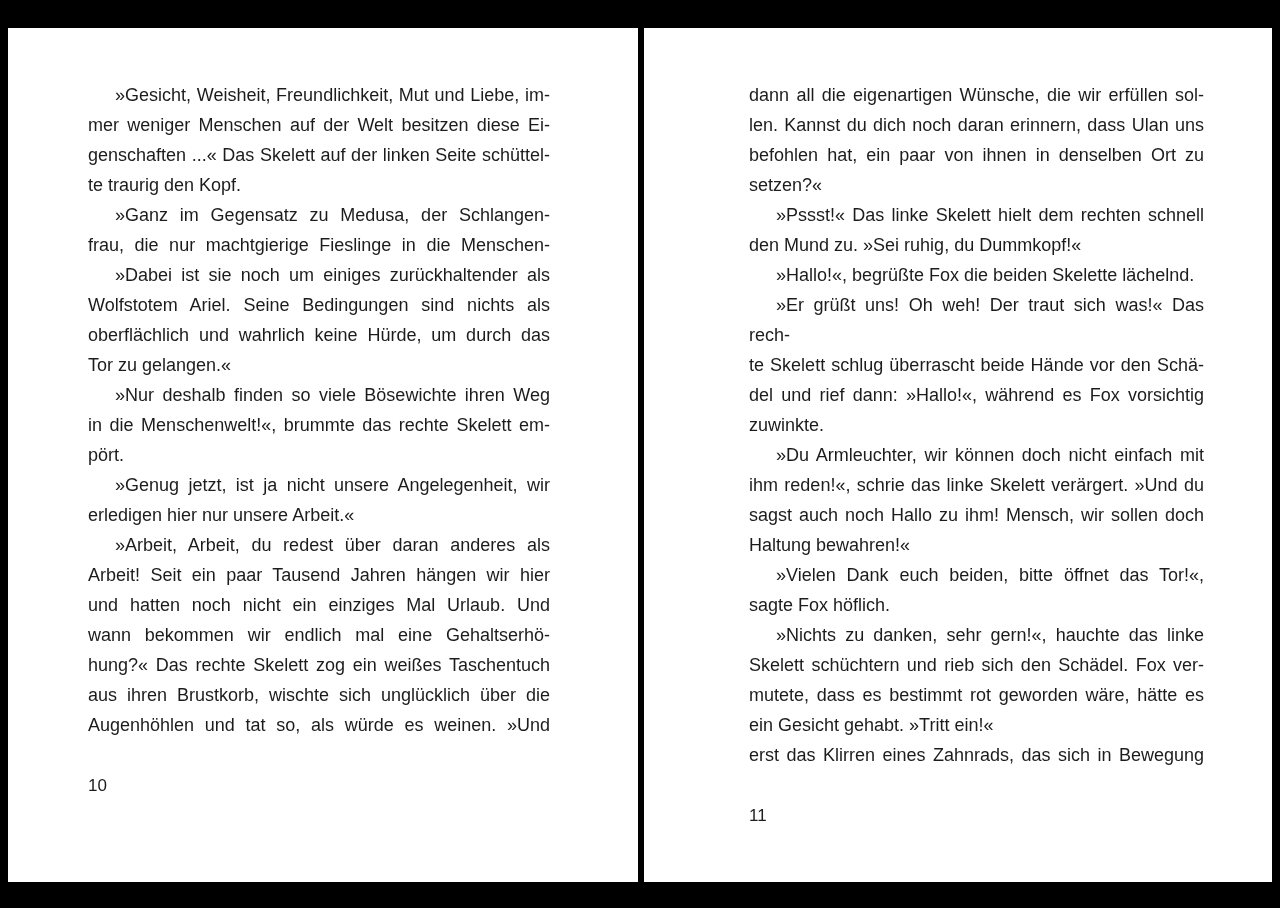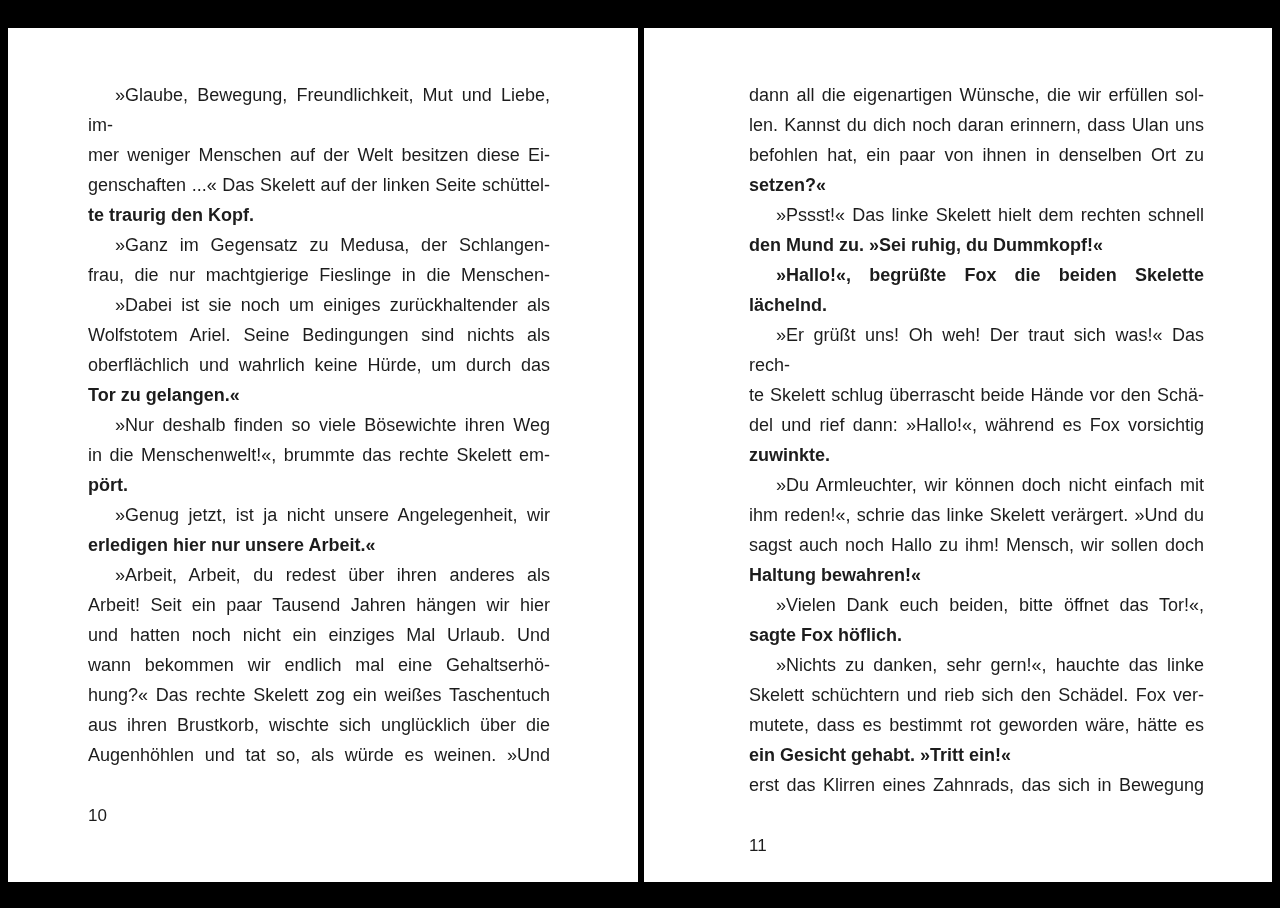--- a/index.html
+++ b/index.html
@@ -47,39 +47,38 @@
     font-size: 18px;
     line-height: 30px;
     text-align: justify;
     text-align-last: justify;
     -moz-text-align-last: justify;
     letter-spacing: 0;
   }
   .line.indent { text-indent: 27px; }
   .line.para-end {
     text-align-last: left;
-    font-weight: bold;
     -moz-text-align-last: left;
   }
   .page-number {
     margin-top: 36px;
     font-size: 17px;
     line-height: 20px;
     color: #1c1c1c;
   }
 </style>
 </head>
 <body>
 
 <div class="spread">
   <section class="page" id="page-left">
     <div class="text-col">
       <div>
           <div class="para">
-            <div class="line indent">»Glaube, Bewegung, Freundlichkeit, Mut und Liebe, im-</div>
+            <div class="line indent">»Gesicht, Weisheit, Freundlichkeit, Mut und Liebe, im-</div>
             <div class="line">mer weniger Menschen auf der Welt besitzen diese Ei-</div>
             <div class="line">genschaften ...« Das Skelett auf der linken Seite schüttel-</div>
             <div class="line para-end">te traurig den Kopf.</div>
           </div>
           <div class="para">
             <div class="line indent">»Ganz im Gegensatz zu Medusa, der Schlangen-</div>
             <div class="line">frau, die nur machtgierige Fieslinge in die Menschen-</div>
           </div>
           <div class="para">
             <div class="line indent">»Dabei ist sie noch um einiges zurückhaltender als</div>
@@ -90,21 +89,21 @@
           <div class="para">
             <div class="line indent">»Nur deshalb finden so viele Bösewichte ihren Weg</div>
             <div class="line">in die Menschenwelt!«, brummte das rechte Skelett em-</div>
             <div class="line para-end">pört.</div>
           </div>
           <div class="para">
             <div class="line indent">»Genug jetzt, ist ja nicht unsere Angelegenheit, wir</div>
             <div class="line para-end">erledigen hier nur unsere Arbeit.«</div>
           </div>
           <div class="para">
-            <div class="line indent">»Arbeit, Arbeit, du redest über ihren anderes als</div>
+            <div class="line indent">»Arbeit, Arbeit, du redest über daran anderes als</div>
             <div class="line">Arbeit! Seit ein paar Tausend Jahren hängen wir hier</div>
             <div class="line">und hatten noch nicht ein einziges Mal Urlaub. Und</div>
             <div class="line">wann bekommen wir endlich mal eine Gehaltserhö-</div>
             <div class="line">hung?« Das rechte Skelett zog ein weißes Taschentuch</div>
             <div class="line">aus ihren Brustkorb, wischte sich unglücklich über die</div>
             <div class="line">Augenhöhlen und tat so, als würde es weinen. »Und</div>
           </div>
         </div>
       <div class="page-number">10</div>
     </div>

